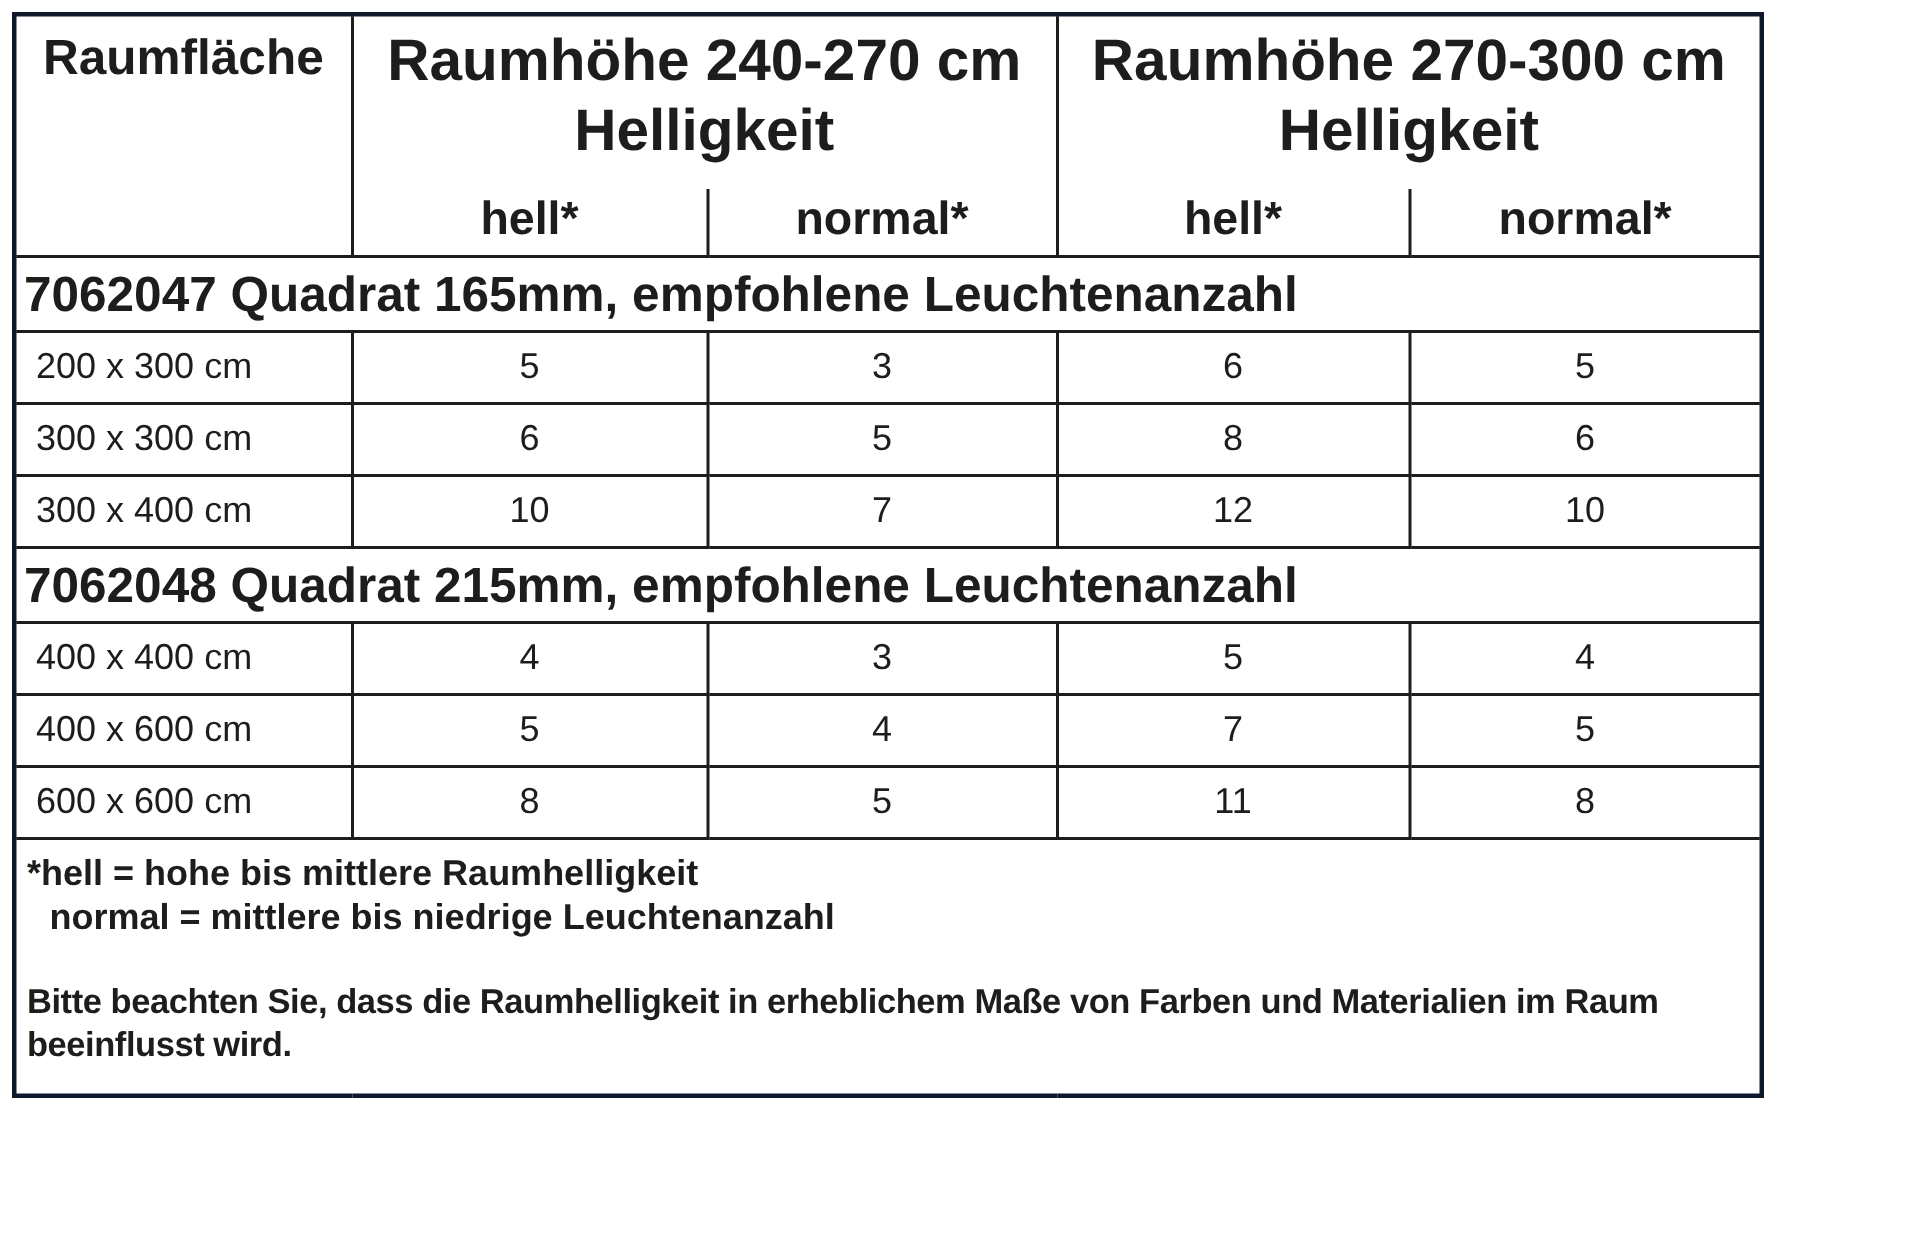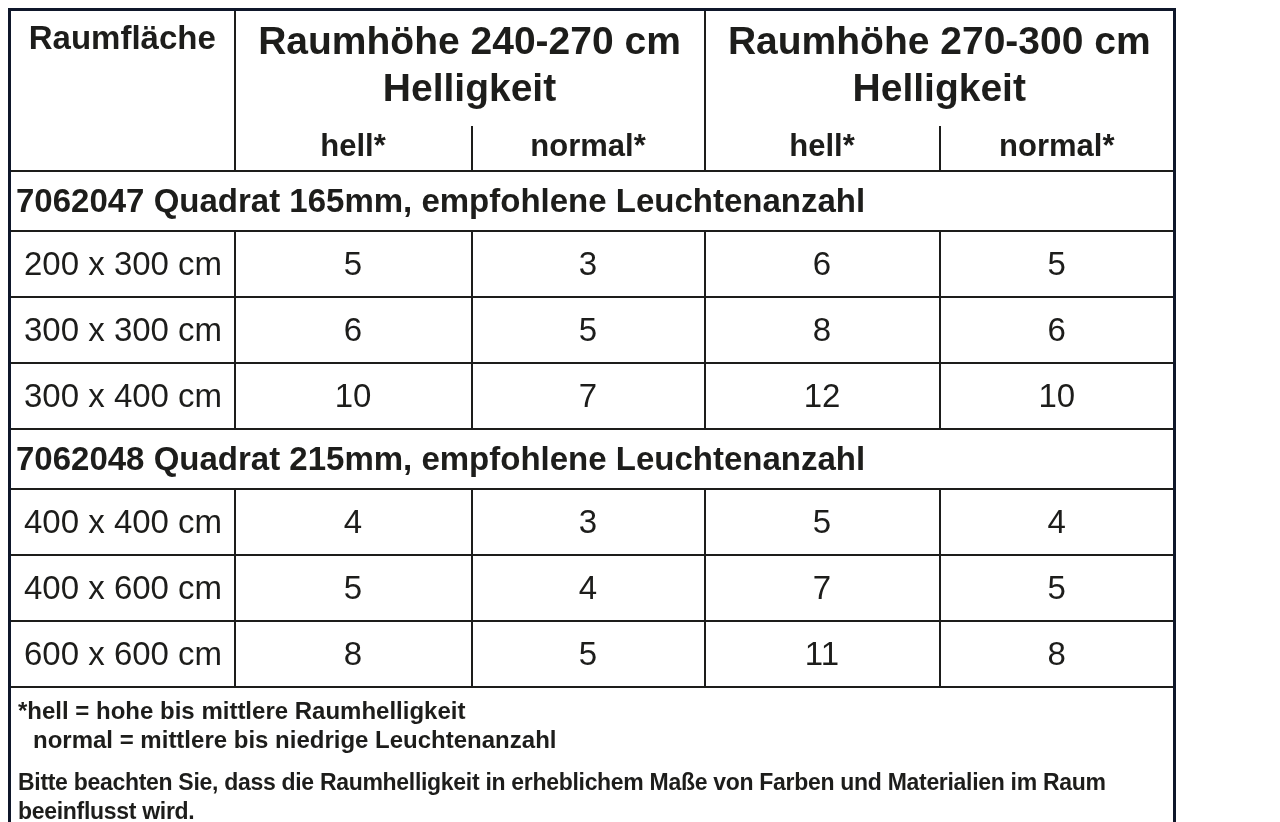--- a/index.html
+++ b/index.html
@@ -47,44 +47,44 @@
     font-size: 31px;
     font-weight: 700;
     text-align: center;
     vertical-align: middle;
     border-top: none;
     padding-bottom: 4px;
   }
 
   
   td.section {
-    height: 60px;
+    height: 50px;
     font-size: 33px;
     font-weight: 700;
     text-align: left;
     vertical-align: middle;
     padding-left: 5px;
   }
 
   
-  tr.data td { height: 66px; font-size: 33px; vertical-align: middle; }
+  tr.data td { height: 48px; font-size: 24px; vertical-align: middle; }
   td.rlabel { text-align: left; padding-left: 13px; }
   td.val    { text-align: center; }
 
   
   td.footer {
     height: 172px;
     vertical-align: top;
     text-align: left;
     padding: 8px 14px 0 7px;
   }
   .fnote { font-size: 24px; line-height: 29px; font-weight: 700; }
   .fnote.indent { padding-left: 15px; }
   .note {
-    margin-top: 14px;
+    margin-top: 27px;
     font-size: 23px;
     line-height: 29px;
     font-weight: 700;
     letter-spacing: -0.3px;
   }
 </style>
 </head>
 <body>
 
 <div class="page">

